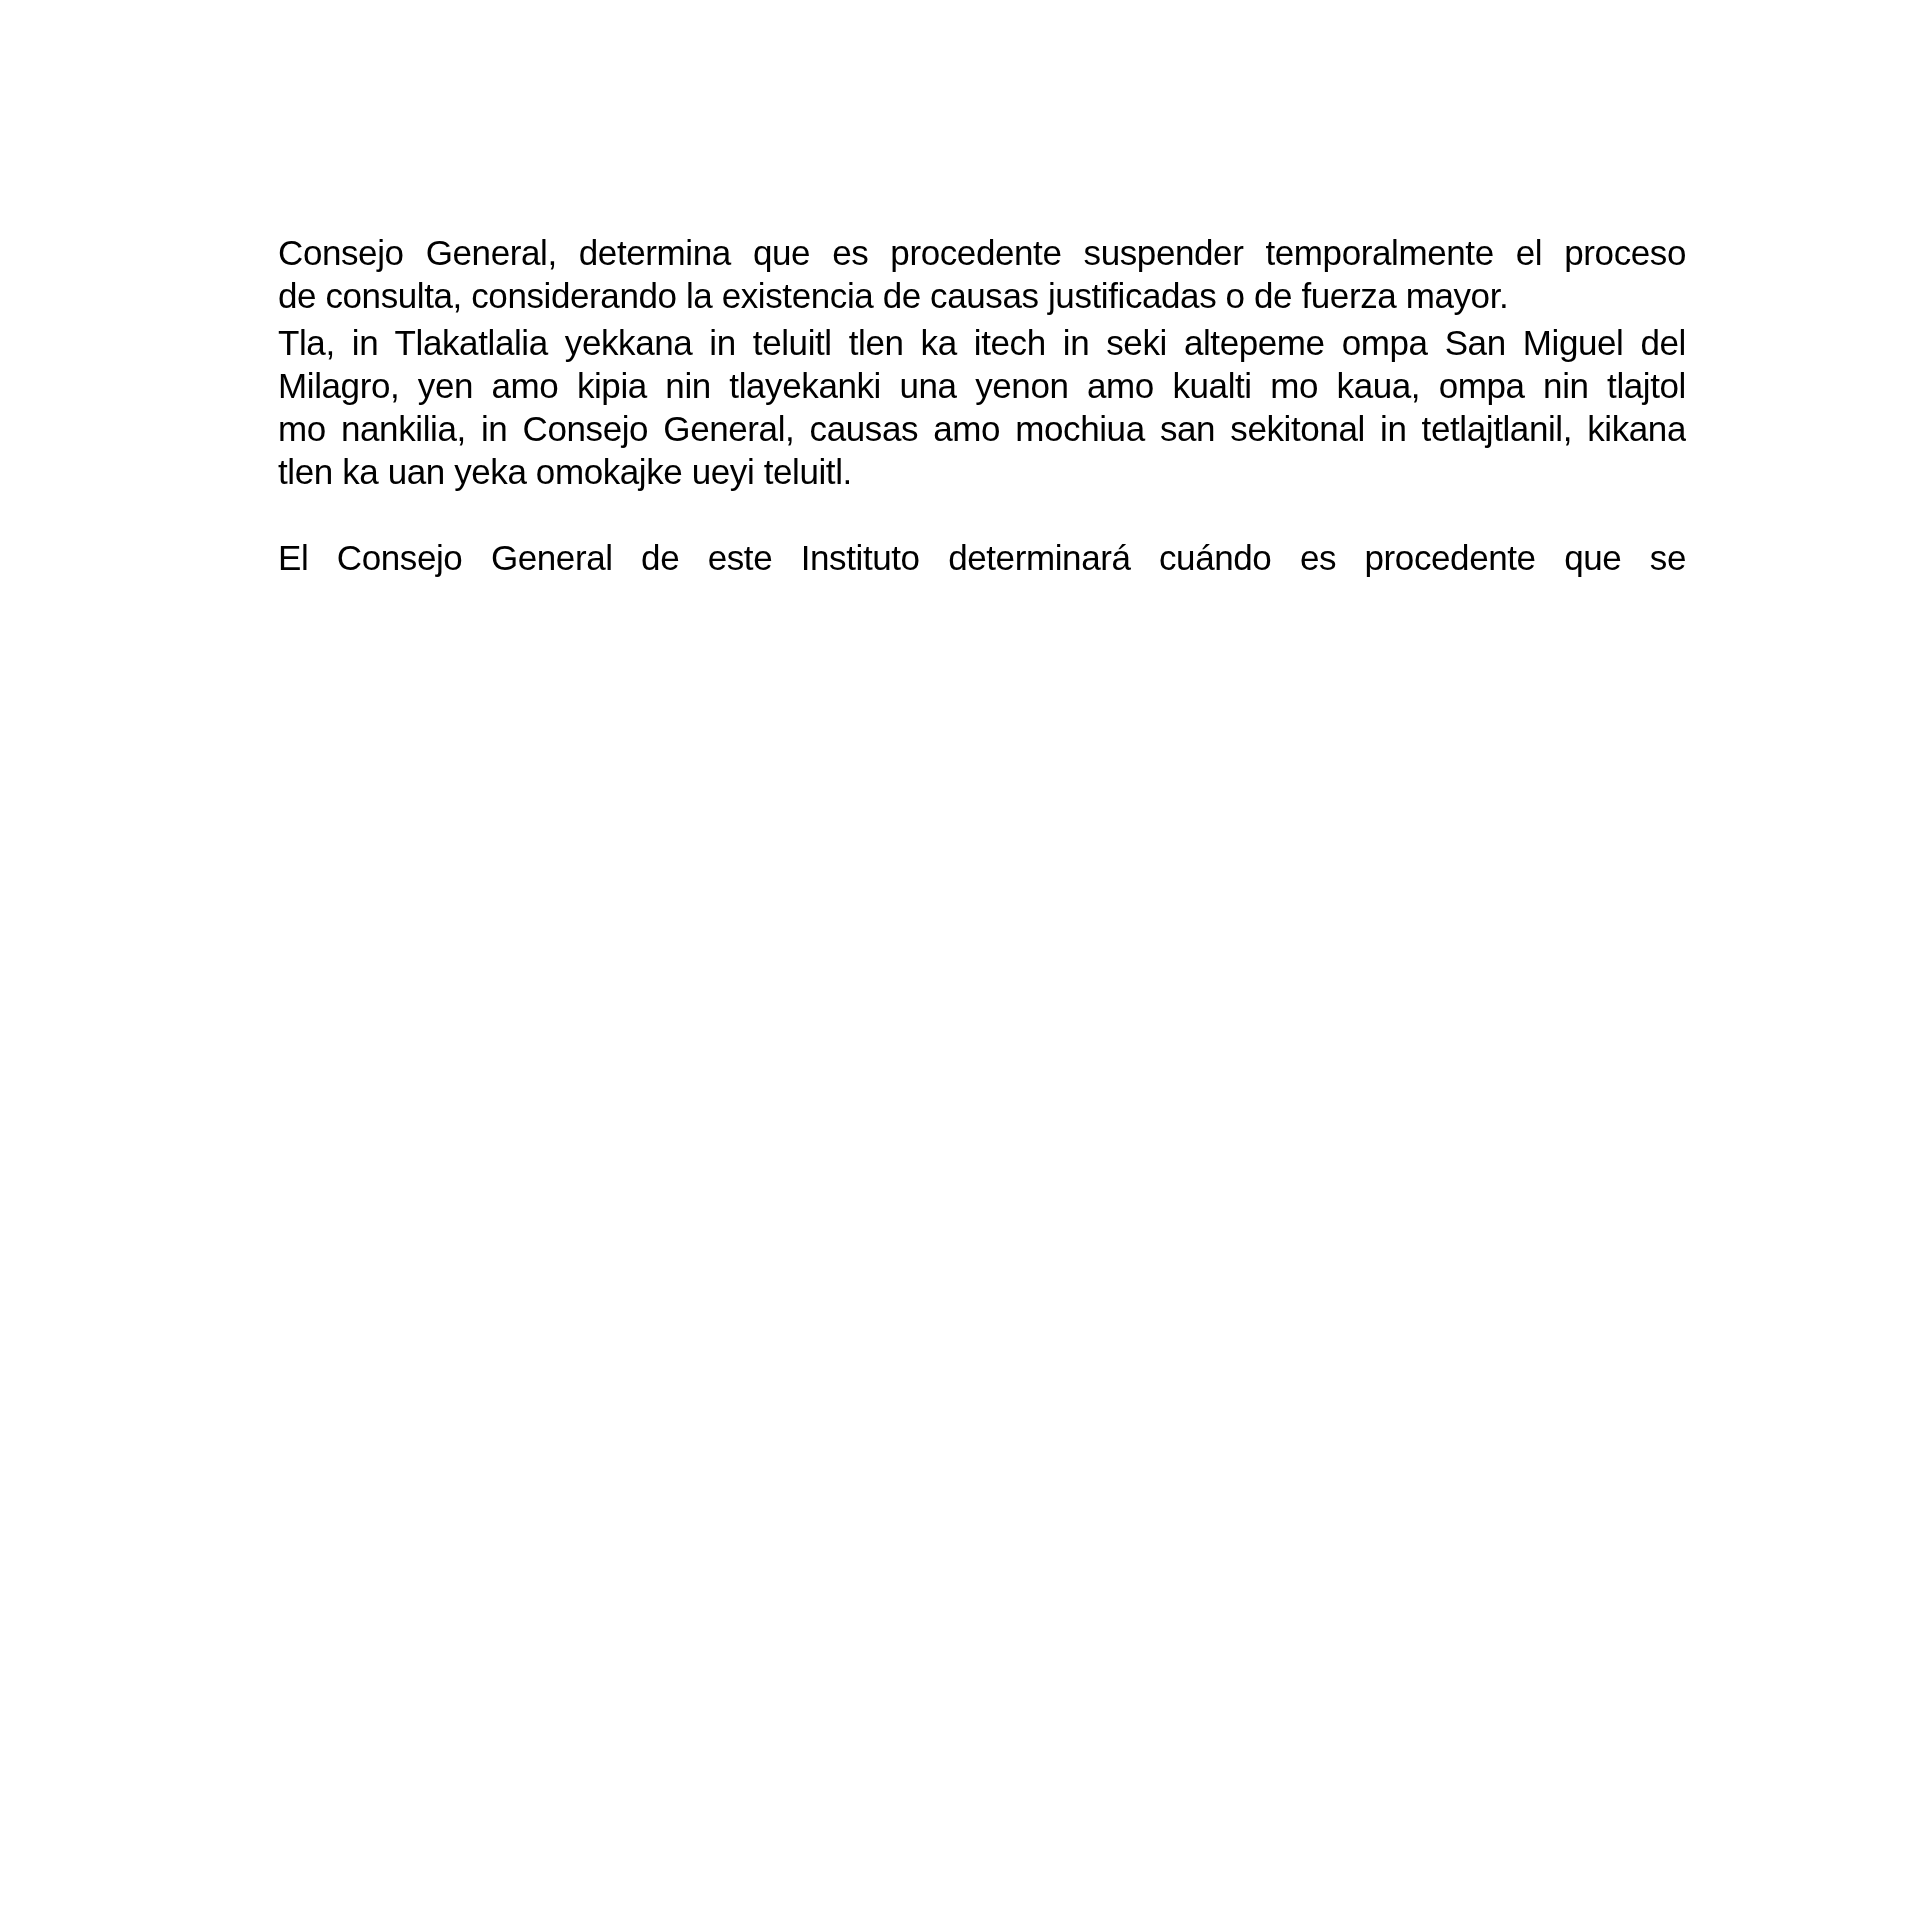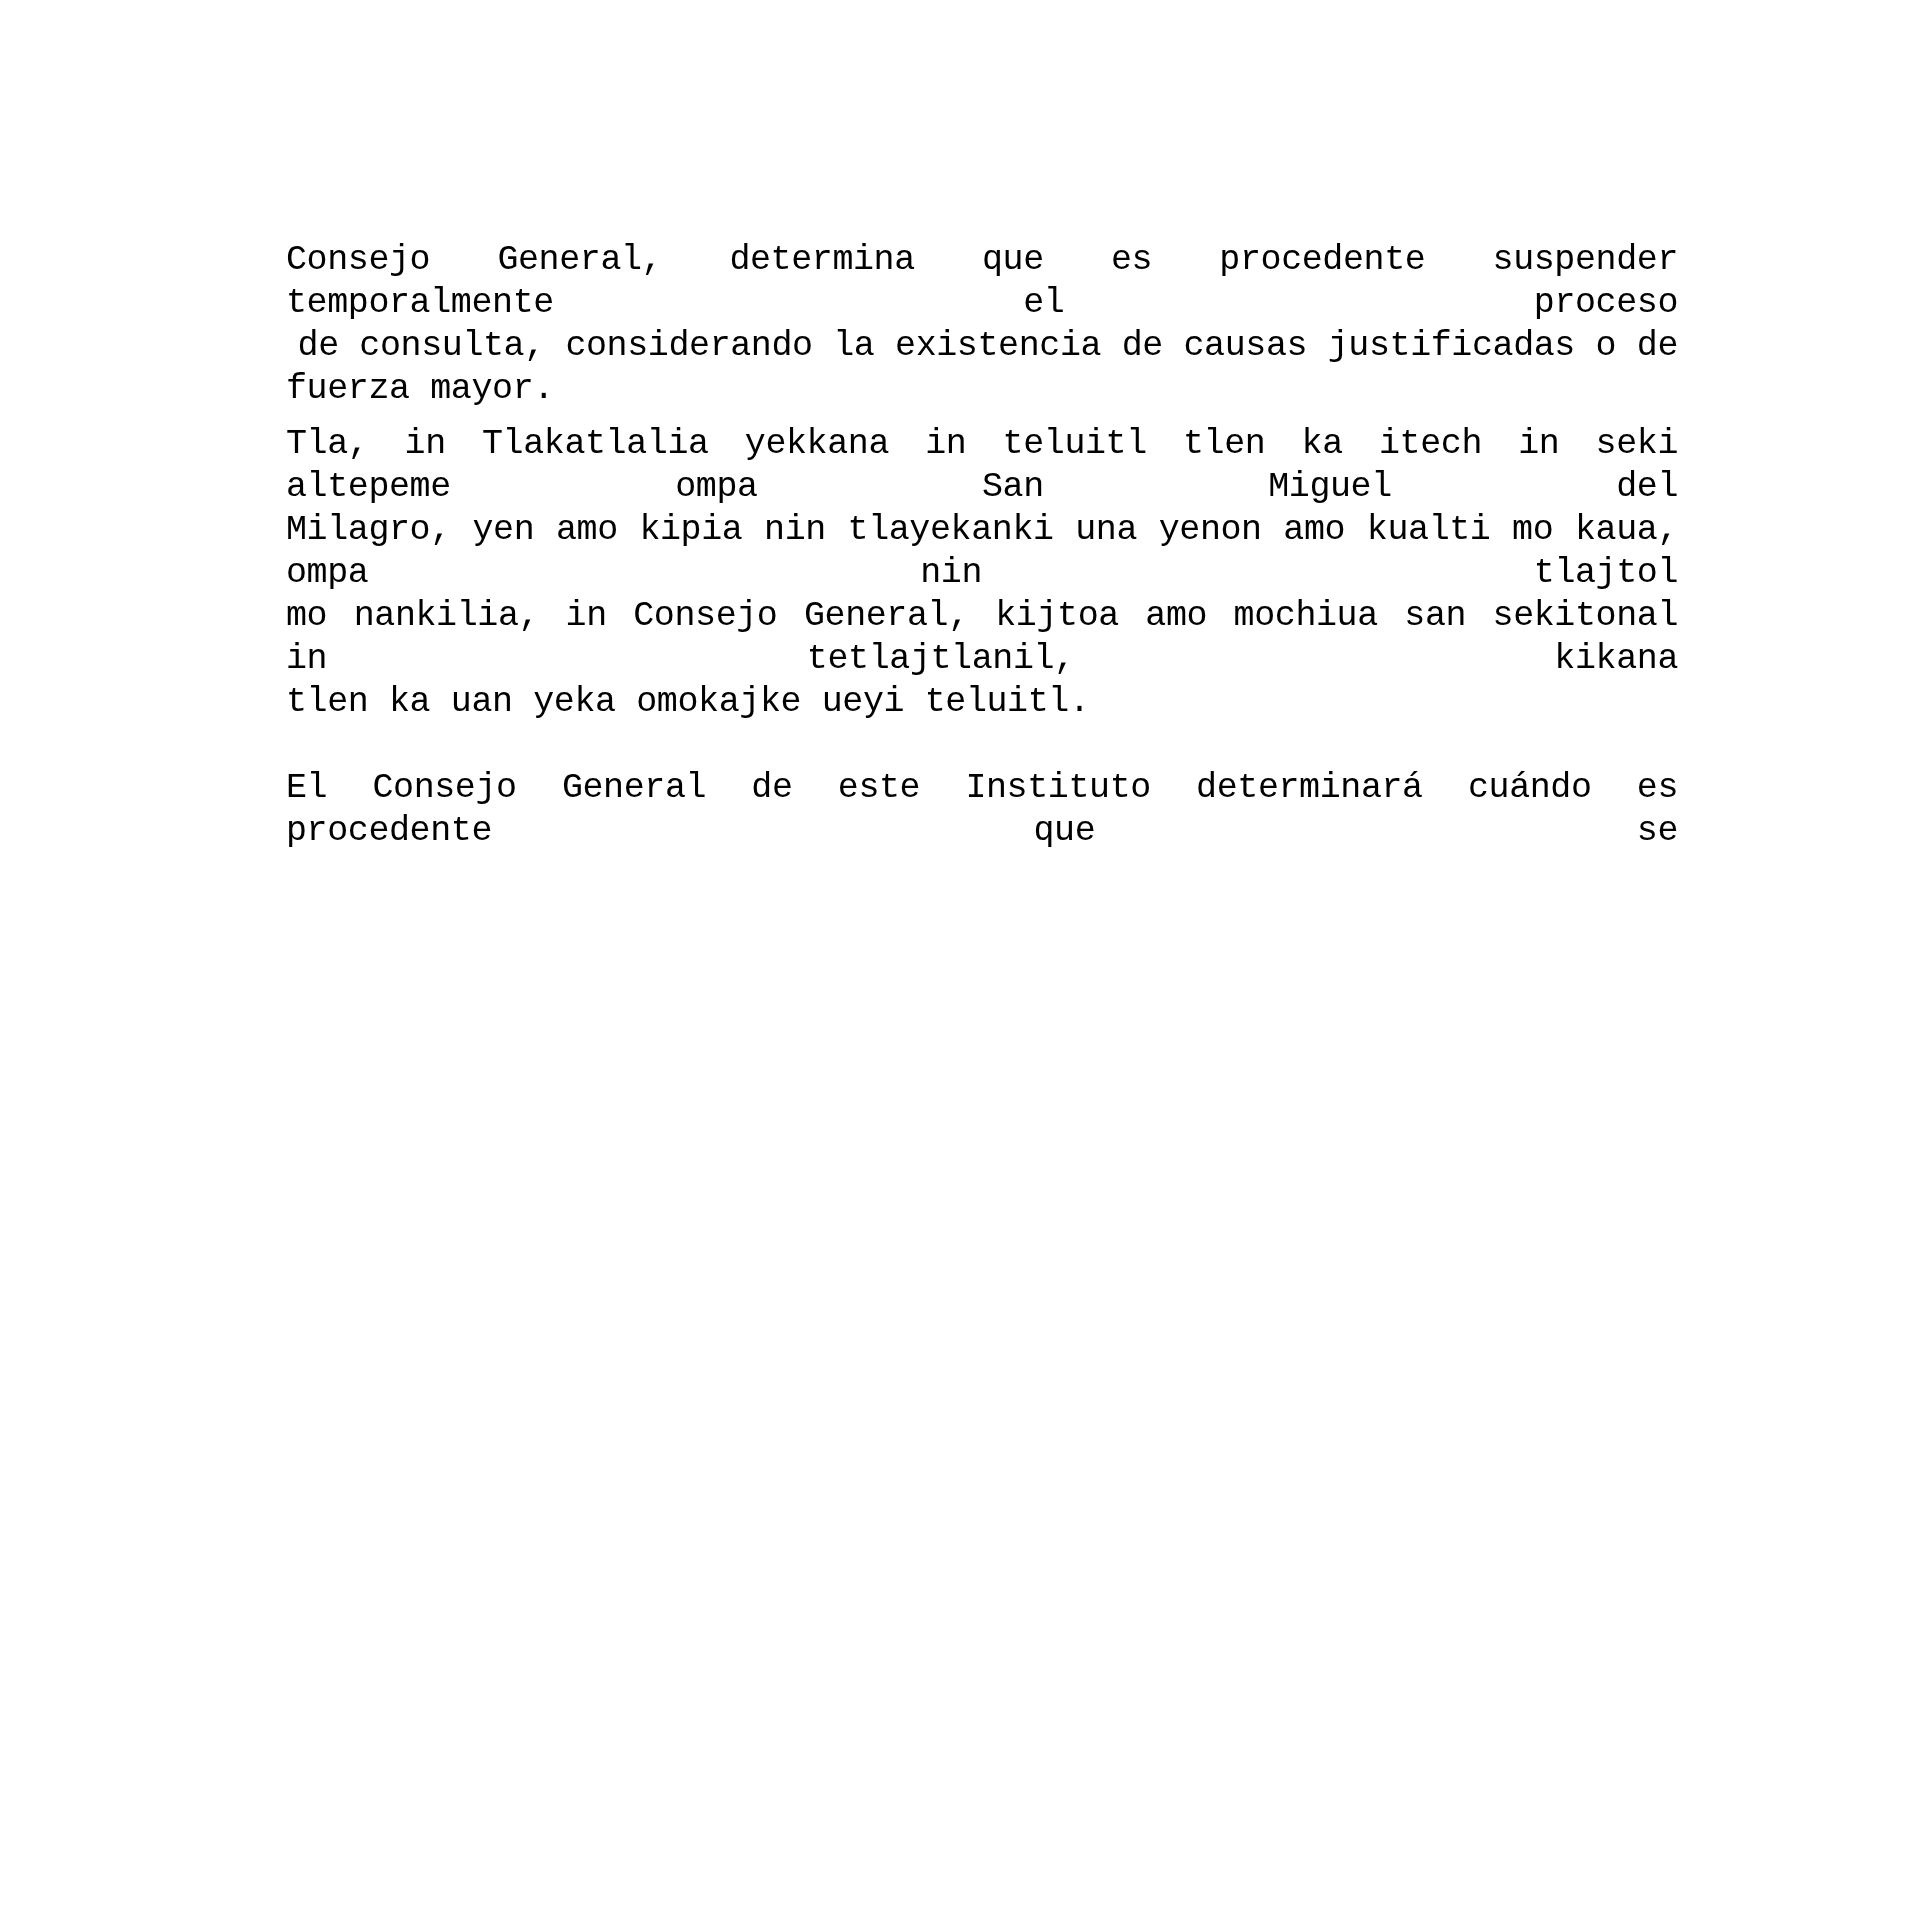--- a/index.html
+++ b/index.html
@@ -19,23 +19,22 @@
     left: 274px;
     top: 227px;
     width: 1416px;
     font-family: "Liberation Sans", sans-serif;
     font-size: 35px;
     line-height: 43px;
     letter-spacing: -0.4px;
     color: #000000;
   }
   .para {
-    margin: 12px;
+    margin: 4px;
     padding: 0;
-    font-family: Liberation Mono, monospace;
   }
   .para.gap {
     margin-top: 43px;
   }
   .line {
     min-height: 43px;
     white-space: normal;
     overflow: hidden;
   }
   .jl {
@@ -55,21 +54,21 @@
   <div class="body-text">
 
     <div class="para">
       <div class="line jl">Consejo General, determina que es procedente suspender temporalmente el proceso</div>
       <div class="line ll">de consulta, considerando la existencia de causas justificadas o de fuerza mayor.</div>
     </div>
 
     <div class="para">
       <div class="line jl">Tla, in Tlakatlalia yekkana in teluitl tlen ka itech in seki altepeme ompa San Miguel del</div>
       <div class="line jl">Milagro, yen amo kipia nin tlayekanki una yenon amo kualti mo kaua, ompa nin tlajtol</div>
-      <div class="line jl">mo nankilia, in Consejo General, kijtoa amo mochiua san sekitonal in tetlajtlanil, kikana</div>
+      <div class="line jl">mo nankilia, in Consejo General, causas amo mochiua san sekitonal in tetlajtlanil, kikana</div>
       <div class="line ll">tlen ka uan yeka omokajke ueyi teluitl.</div>
     </div>
 
     <div class="para gap">
       <div class="line jl">El Consejo General de este Instituto determinará cuándo es procedente que se</div>
     </div>
 
 
   </div>
 

